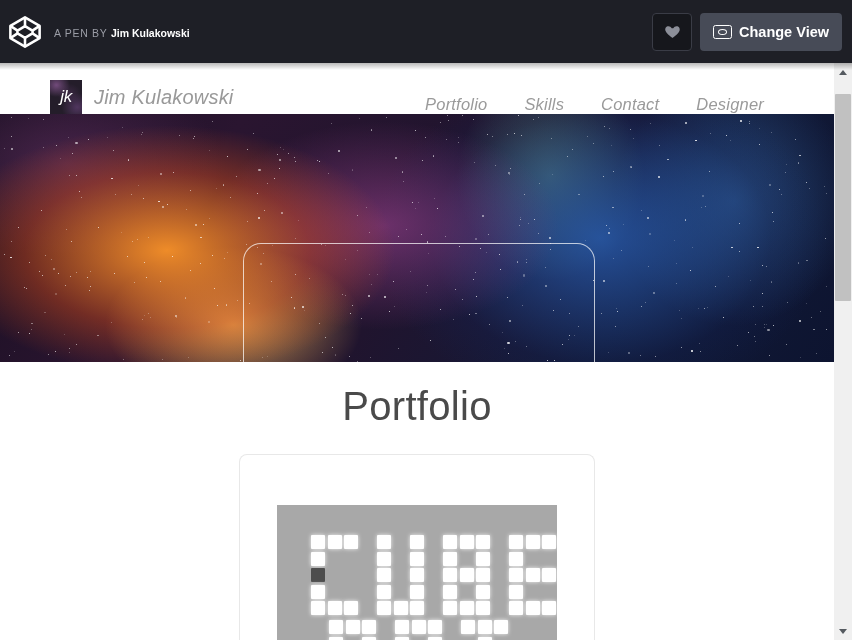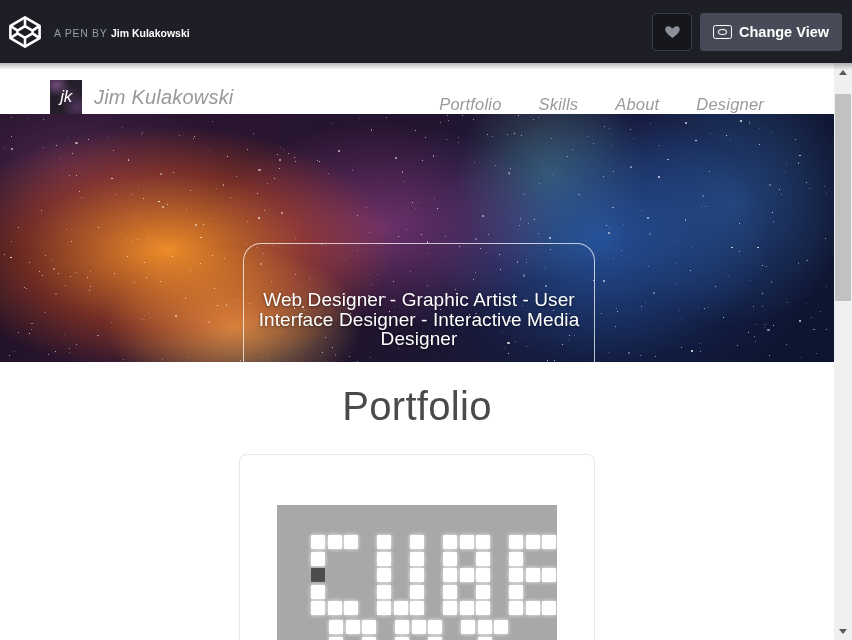--- a/index.html
+++ b/index.html
@@ -249,21 +249,21 @@
   <div id="site-nav">
     <div id="brand">
       <div id="brand-logo">
         <span class="jk">jk</span>
       </div>
       <div id="brand-name">Jim Kulakowski</div>
     </div>
     <div id="nav-links">
       <a class="nav-link">Portfolio</a>
       <a class="nav-link">Skills</a>
-      <a class="nav-link">About</a>
+      <a class="nav-link">Contact</a>
       <a class="nav-link">Designer</a>
     </div>
   </div>
 
   <div id="hero">
     <div id="stars">
         <span class="s" style="left:415.0px;top:94.1px;width:1px;height:1px;opacity:0.29"></span>
         <span class="s" style="left:3.6px;top:34.3px;width:1px;height:1px;opacity:0.42"></span>
         <span class="s" style="left:678.7px;top:196.4px;width:1px;height:1px;opacity:0.32"></span>
         <span class="s" style="left:86.6px;top:163.0px;width:1px;height:1px;opacity:0.83"></span>
@@ -680,21 +680,20 @@
         <span class="s" style="left:476.2px;top:182.3px;width:1px;height:1px;opacity:0.93"></span>
         <span class="s" style="left:246.9px;top:35.4px;width:1px;height:1px;opacity:0.80"></span>
         <span class="s" style="left:395.1px;top:42.7px;width:2.2px;height:2.2px;opacity:0.64"></span>
         <span class="s" style="left:172.2px;top:141.6px;width:1px;height:1px;opacity:0.95"></span>
         <span class="s" style="left:610.8px;top:31.3px;width:1px;height:1px;opacity:0.26"></span>
         <span class="s" style="left:426.5px;top:127.0px;width:1.5px;height:1.5px;opacity:0.71"></span>
       </div>
 
     <div id="hero-frame"></div>
 
-    <div id="hero-tagline">Web Designer - Graphic Artist - User Interface Designer - Interactive Media Designer</div>
 
   </div>
 
   <div id="portfolio-section">
     <div id="portfolio-heading">Portfolio</div>
 
     <div id="portfolio-card">
       <div id="cube-art">
           <span class="px" style="left:34px;top:30px;width:14px;height:14px"></span>
           <span class="px" style="left:50.5px;top:30px;width:14px;height:14px"></span>

